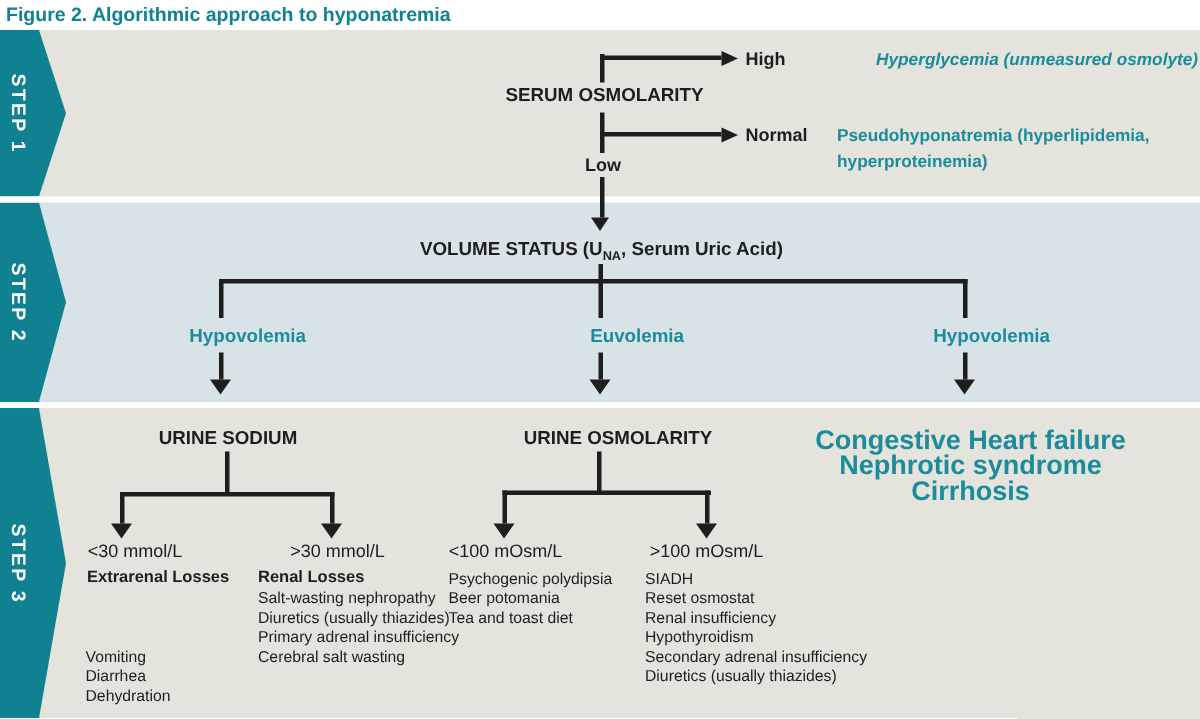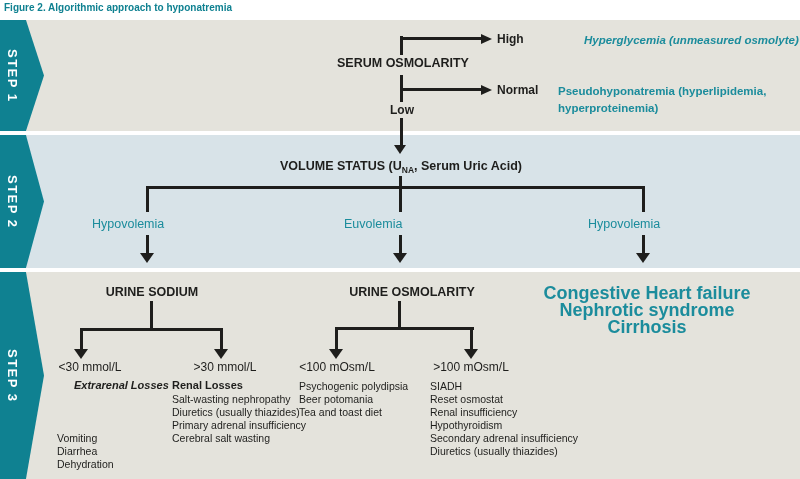--- a/index.html
+++ b/index.html
@@ -1,18 +1,18 @@
 <!DOCTYPE html>
 <html style="--teal: #0f8191; --teal-text: #1b8c9c; --band-gray: #e4e3dc; --band-blue: #d8e3e8; --ink: #1e1e1c;"><head>
 <meta charset="utf-8">
 <style>
   html,body{margin:0;padding:0;background:#fff;}
   .page{position:relative;width:800px;height:479px;background:#fff;overflow:hidden;
         font-family:"Liberation Sans",sans-serif;color:var(--ink,#1e1e1c);}
-  .fig-title{position:absolute;left:4px;top:2px;font-size:10px;font-weight:bold;color:var(--teal,#0f8191);text-align:right;}
+  .fig-title{position:absolute;left:4px;top:2px;font-size:13px;font-weight:bold;color:var(--teal,#0f8191);text-align:right;}
   .band{position:absolute;left:0;width:800px;}
   .band-1{top:20px;height:111px;background:var(--band-gray,#e4e3dc);}
   .band-2{top:135px;height:133px;background:var(--band-blue,#d8e3e8);}
   .band-3{top:272px;height:207px;background:var(--band-gray,#e4e3dc);}
   .chev{position:absolute;left:0;width:44px;background:var(--teal,#0f8191);
         clip-path:polygon(0 0,59% 0,100% 50%,59% 100%,0 100%);
         display:flex;align-items:center;}
   .chev span{writing-mode:vertical-rl;color:#fff;font-weight:bold;font-size:13px;
         letter-spacing:1.5px;margin-left:5px;white-space:nowrap;}
   .chev-1{top:20px;height:111px;} .chev-2{top:135px;height:133px;} .chev-3{top:272px;height:207px;}
@@ -20,21 +20,21 @@
   .arr-r{position:absolute;width:0;height:0;border-top:5px solid transparent;
          border-bottom:5px solid transparent;border-left:11px solid var(--ink,#1e1e1c);}
   .arr-d{position:absolute;width:0;height:0;border-left:6px solid transparent;
          border-right:6px solid transparent;border-top:9px solid var(--ink,#1e1e1c);}
   .arr-d.big{border-left-width:7px;border-right-width:7px;border-top-width:10px;}
   .node{position:absolute;font-weight:bold;font-size:12.5px;text-align:center;white-space:nowrap;}
   .blabel{position:absolute;font-weight:bold;font-size:12px;white-space:nowrap;}
   .vlabel{position:absolute;font-size:12px;text-align:center;white-space:nowrap;}
   .teal-result{position:absolute;font-weight:bold;font-size:11.5px;line-height:17px;
          color:var(--teal-text,#1b8c9c);}
-  .teal-branch{position:absolute;font-weight:normal;font-size:12.5px;text-align:left;
+  .teal-branch{position:absolute;font-weight:bold;font-size:12.5px;text-align:right;
          color:var(--teal-text,#1b8c9c);white-space:nowrap;}
   .list{position:absolute;font-size:10.5px;line-height:13px;white-space:nowrap;}
   .list-head{position:absolute;font-weight:bold;font-size:11px;white-space:nowrap;}
   .teal-list{position:absolute;font-weight:bold;font-size:18px;line-height:17px;
          color:var(--teal-text,#1b8c9c);text-align:center;}
   sub.u-sub{font-size:8.5px;vertical-align:-3px;}
 </style>
 </head>
 <body>
 
@@ -99,21 +99,21 @@
   <div class="vline" style="left:150px;top:301px;width:3px;height:28px;"></div>
   <div class="hline" style="left:80px;top:328px;width:143px;height:3px;"></div>
   <div class="vline" style="left:80px;top:328px;width:3px;height:21px;"></div>
   <div class="arr-d big" style="left:74px;top:349px;"></div>
   <div class="vline" style="left:220px;top:328px;width:3px;height:21px;"></div>
   <div class="arr-d big" style="left:214px;top:349px;"></div>
 
   <div class="vlabel" style="left:40px;top:360px;width:100px;">&lt;30 mmol/L</div>
   <div class="vlabel" style="left:175px;top:360px;width:100px;">&gt;30 mmol/L</div>
 
-  <div class="list-head" style="left:74px;top:379px;font-style:italic;">Extrarenal Losses</div>
+  <div class="list-head" style="left:58px;top:379px;">Extrarenal Losses</div>
   <div class="list" style="left:57px;top:393px;margin-top:39px;">
       <div>Vomiting</div>
       <div>Diarrhea</div>
       <div>Dehydration</div>
     </div>
 
   <div class="list-head" style="left:172px;top:379px;">Renal Losses</div>
   <div class="list" style="left:172px;top:393px;">
       <div>Salt-wasting nephropathy</div>
       <div>Diuretics (usually thiazides)</div>

